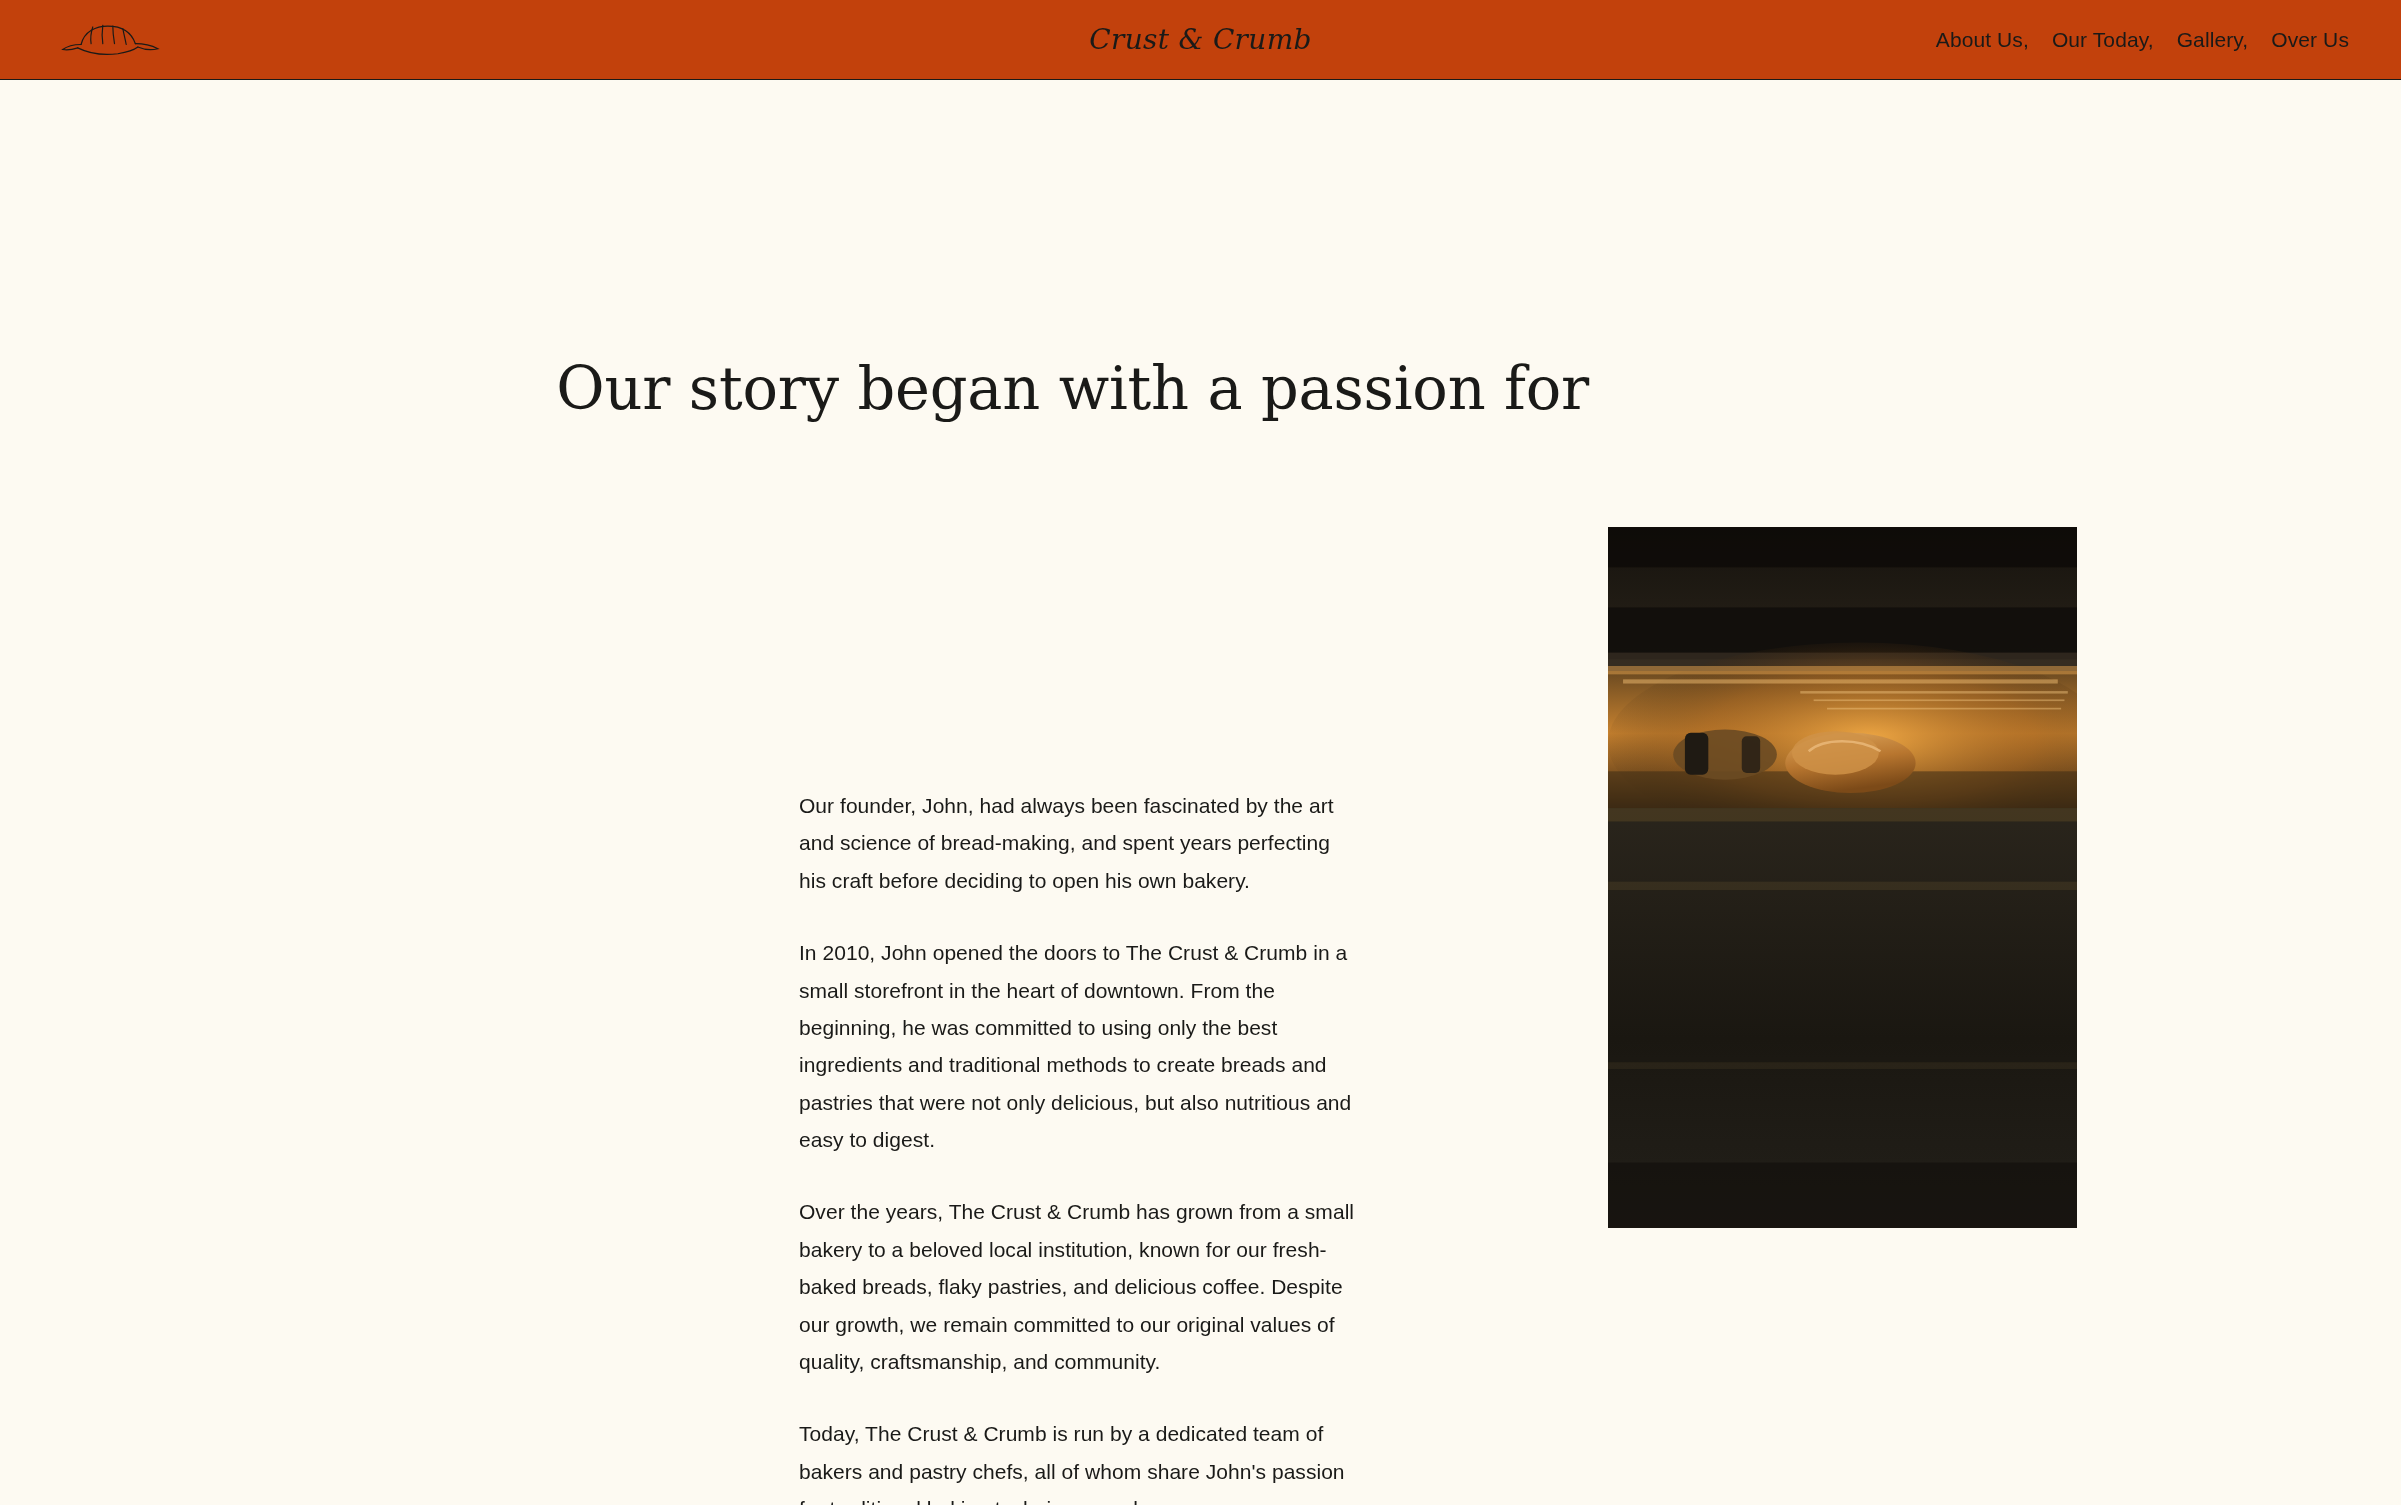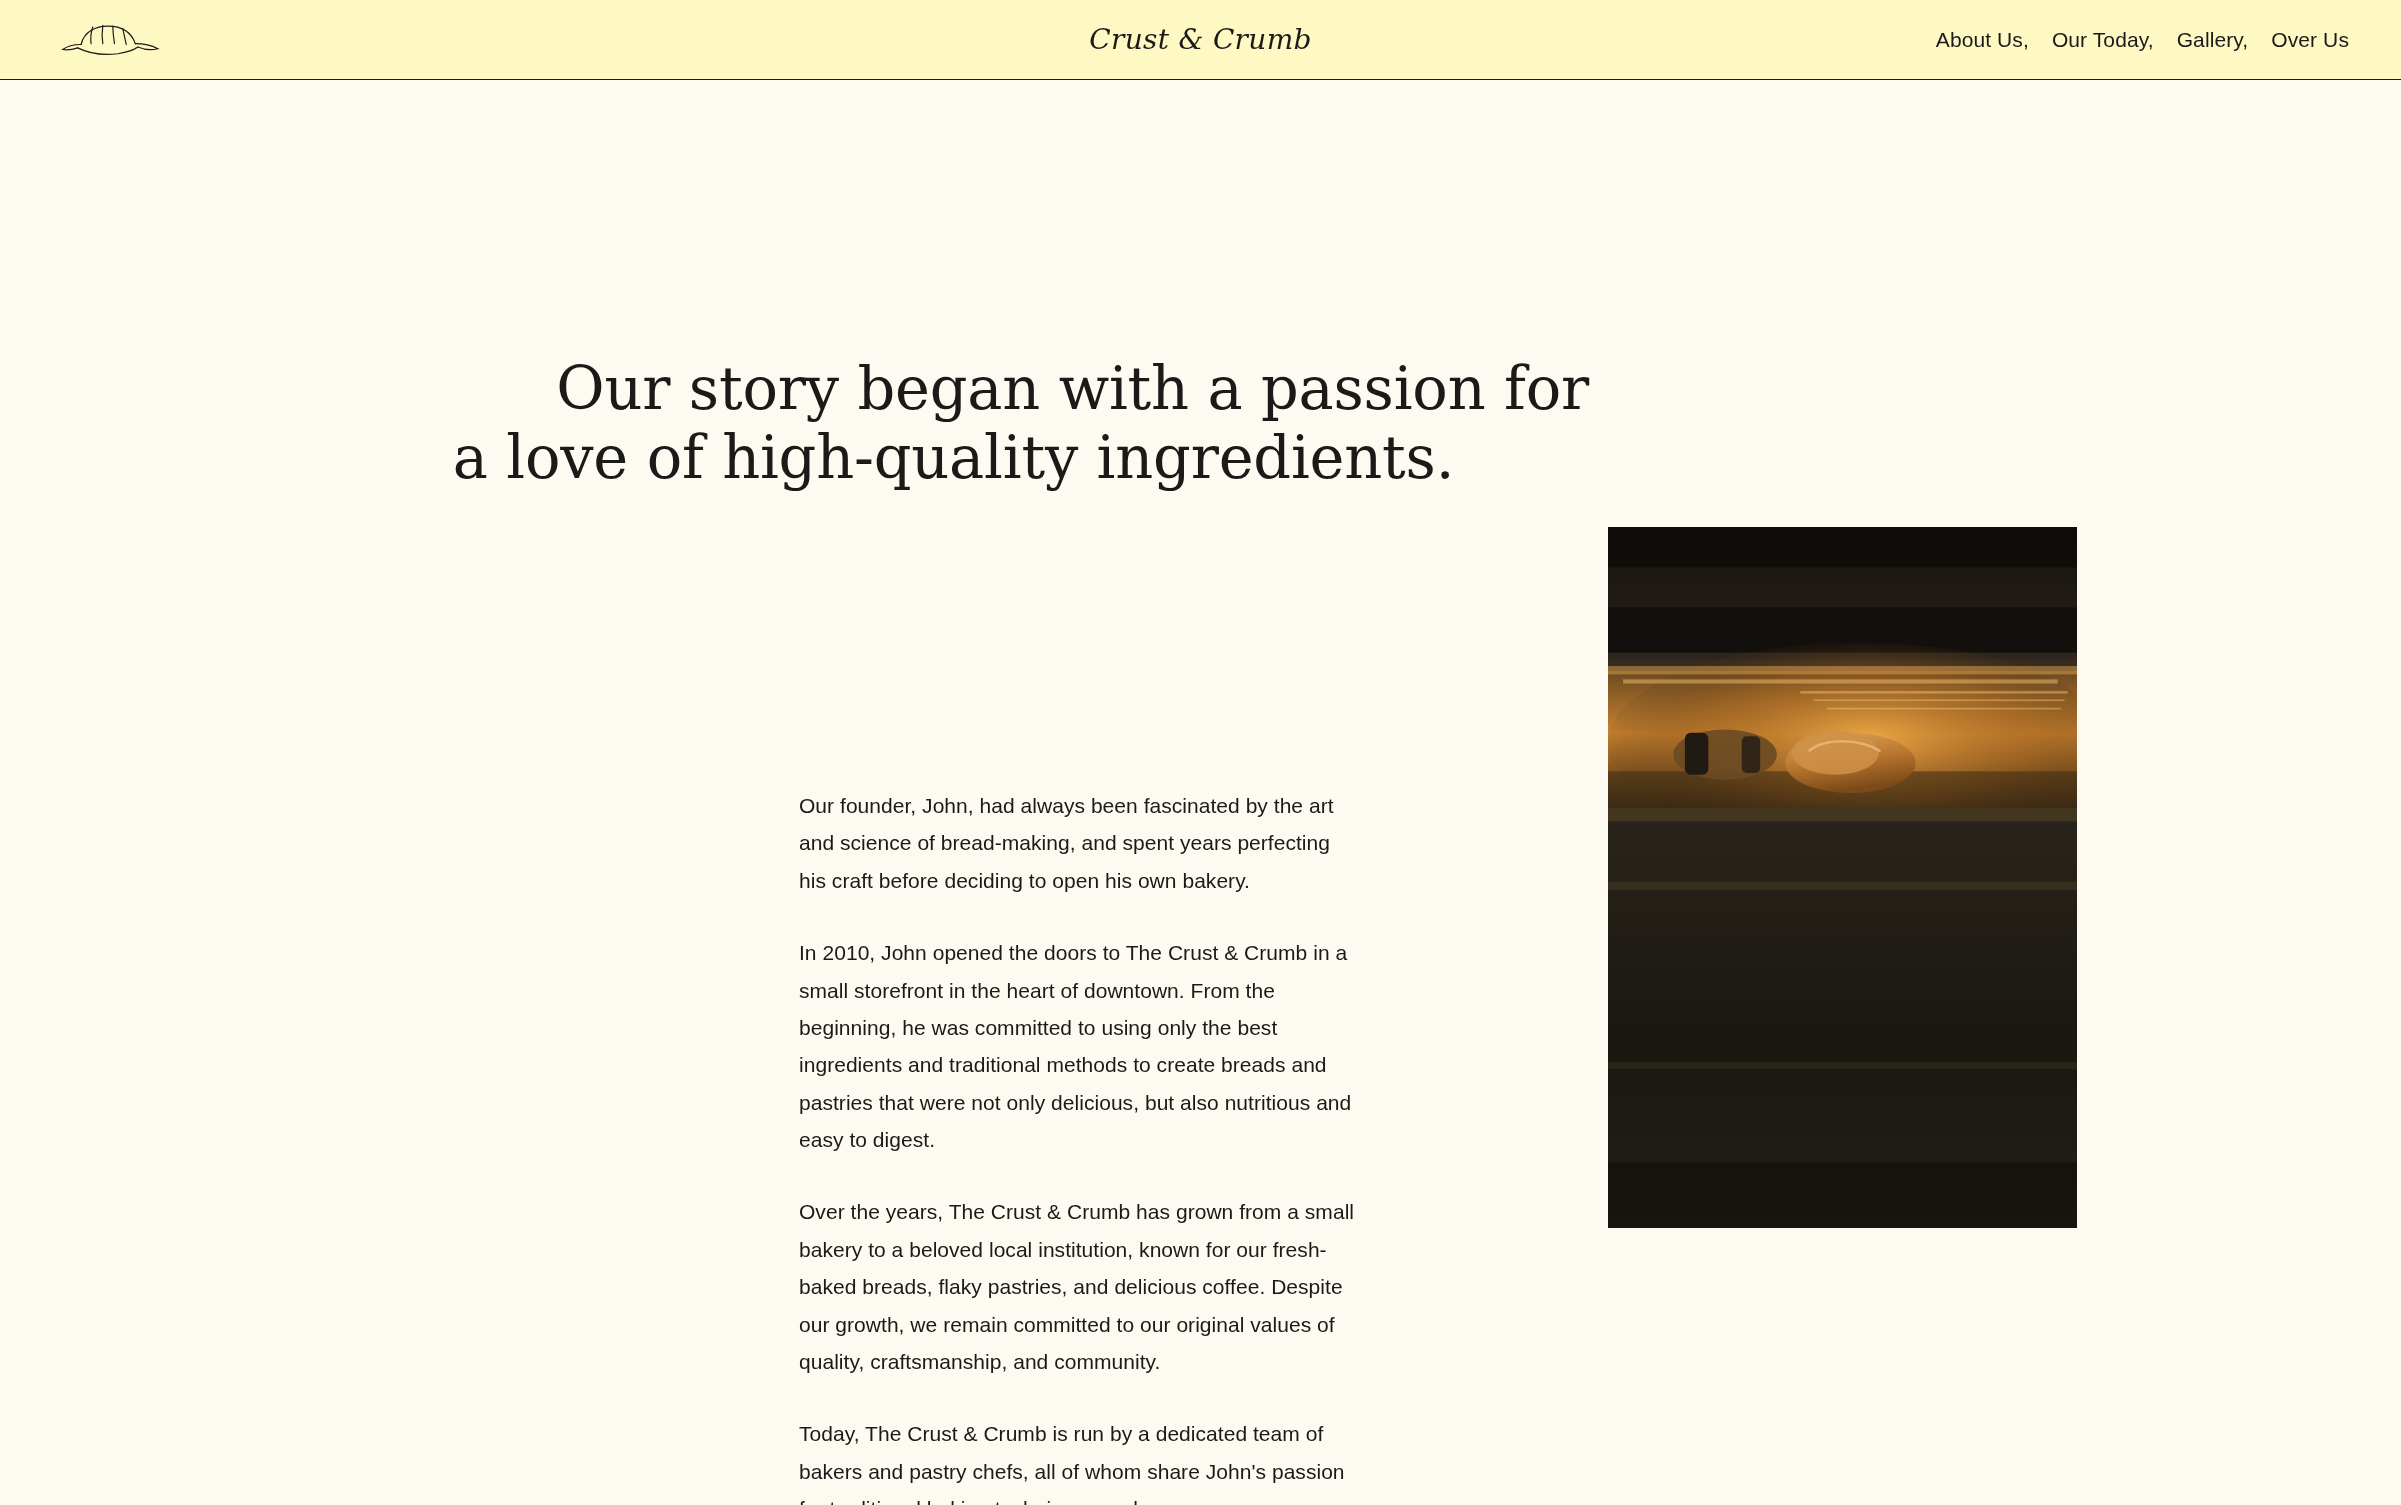--- a/index.html
+++ b/index.html
@@ -16,21 +16,21 @@
     -webkit-font-smoothing: antialiased;
   }
 
   
   .site-header {
     position: relative;
     height: 79px;
     border-bottom: 0.8px solid #1a1a18;
     display: flex;
     align-items: center;
-    background: #fef9c3;
+    background: #c2410c;
   }
   .logo-wrap {
     position: absolute;
     left: 52px;
     top: 50%;
     transform: translateY(-50%);
     display: flex;
     align-items: center;
     justify-content: center;
     width: 125px;
@@ -138,21 +138,20 @@
     <a href="#">Our Today,</a>
     <a href="#">Gallery,</a>
     <a href="#">Over Us</a>
   </nav>
 </header>
 
 <main class="main">
 
   <h1 class="headline">
     <span class="line-1">Our story began with a passion for</span>
-    <span class="line-3">a love of high-quality ingredients.</span>
   </h1>
 
   <section class="story-col">
     <p>Our founder, John, had always been fascinated by the art and science of bread-making, and spent years perfecting his craft before deciding to open his own bakery.</p>
     <p>In 2010, John opened the doors to The Crust &amp; Crumb in a small storefront in the heart of downtown. From the beginning, he was committed to using only the best ingredients and traditional methods to create breads and pastries that were not only delicious, but also nutritious and easy to digest.</p>
     <p>Over the years, The Crust &amp; Crumb has grown from a small bakery to a beloved local institution, known for our fresh-baked breads, flaky pastries, and delicious coffee. Despite our growth, we remain committed to our original values of quality, craftsmanship, and community.</p>
     <p>Today, The Crust &amp; Crumb is run by a dedicated team of bakers and pastry chefs, all of whom share John's passion for traditional baking techniques and</p>
   </section>
 
   <figure class="photo" style="margin:0;">

